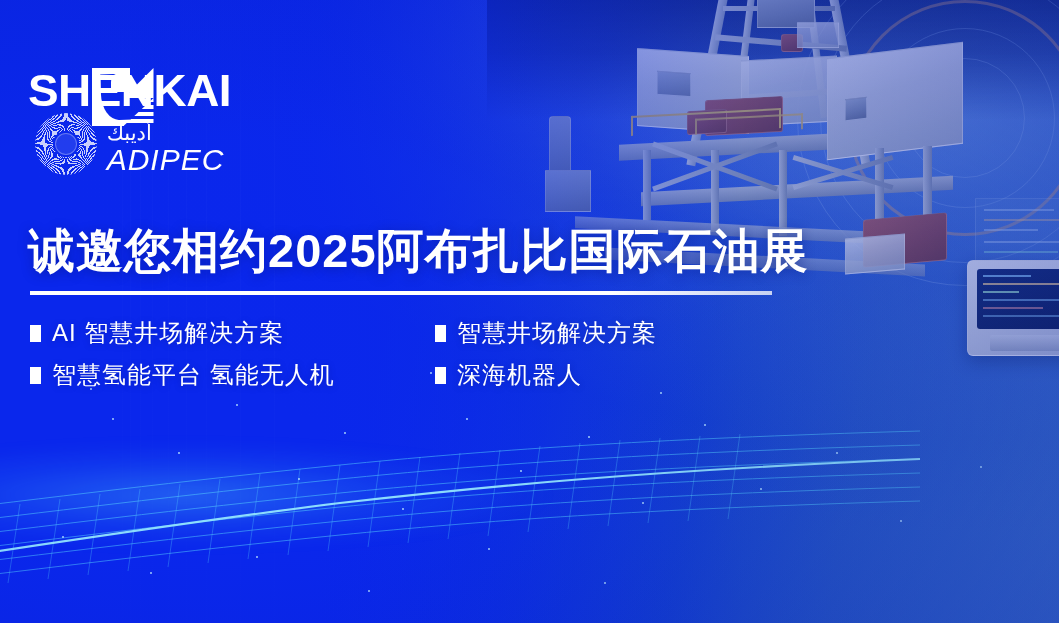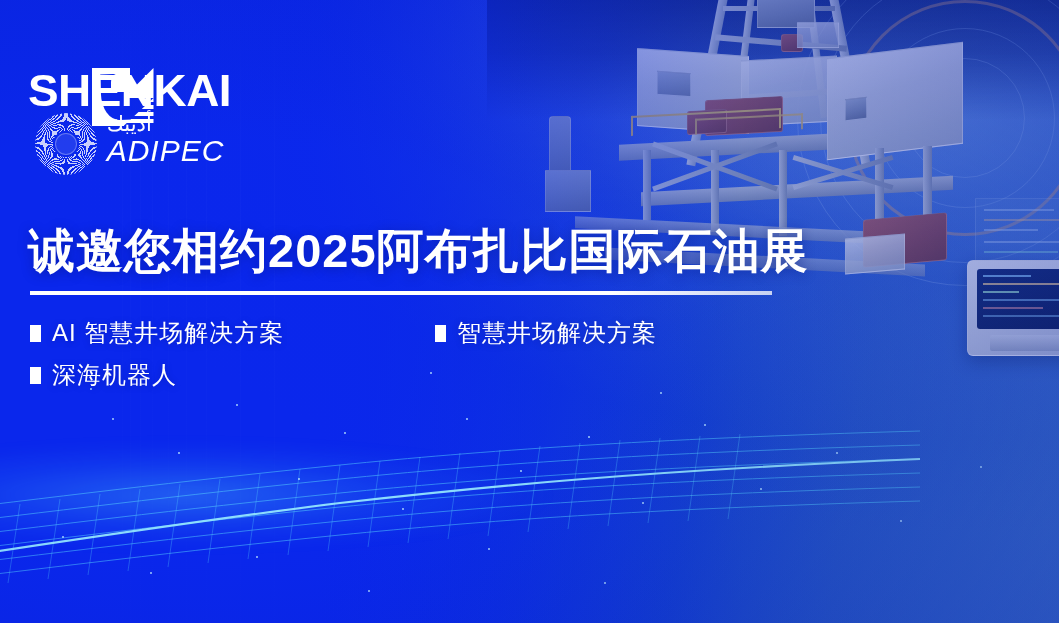--- a/index.html
+++ b/index.html
@@ -159,21 +159,21 @@
     transform:scaleX(1.02);
     font-family:"Liberation Sans", sans-serif;
   }
 
   .logo-sep{
     width:2px; height:42px; background:#ffffff;
     margin:0 28px 0 30px; opacity:.95;
   }
 
   
-  .adipec{ display:flex; align-items:flex-start; }
+  .adipec{ display:flex; align-items:flex-end; }
   .adipec-burst{ position:relative; width:62px; height:62px; margin-right:10px; }
   .adipec-burst .disc{
     position:absolute; inset:0; border-radius:50%;
     background:
       repeating-conic-gradient(from 0deg, rgba(255,255,255,.85) 0deg 1.1deg, rgba(255,255,255,0) 1.1deg 2.6deg);
     -webkit-mask:radial-gradient(circle, transparent 0 29%, #000 31%, #000 98%, transparent 100%);
             mask:radial-gradient(circle, transparent 0 29%, #000 31%, #000 98%, transparent 100%);
     opacity:.92;
   }
   .adipec-burst .inner{
@@ -432,20 +432,24 @@
           <span class="bmark"></span>
           <span class="btext">AI 智慧井场解决方案</span>
         </div>
         <div class="bcol">
           <span class="bmark"></span>
           <span class="btext">智慧井场解决方案</span>
         </div>
       </div>
 
       <div class="brow">
+        <div class="bcol c1">
+          <span class="bmark"></span>
+          <span class="btext">智慧氢能平台  氢能无人机</span>
+        </div>
         <div class="bcol">
           <span class="bmark"></span>
           <span class="btext">深海机器人</span>
         </div>
       </div>
 
     </div>
   </div>
 </div>
 

